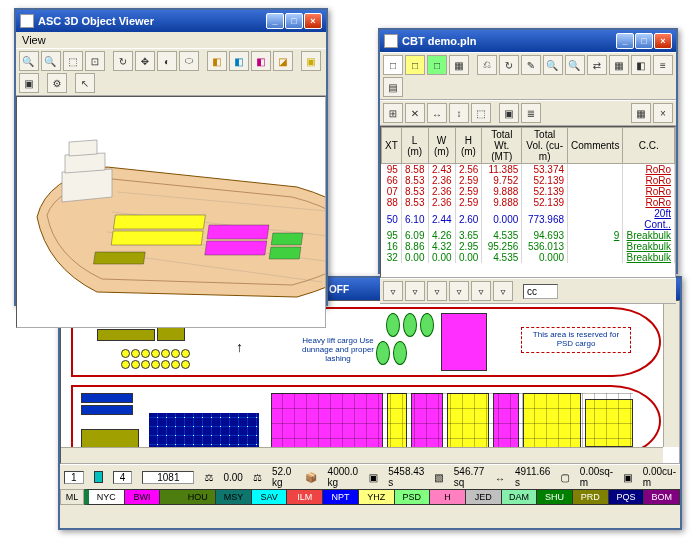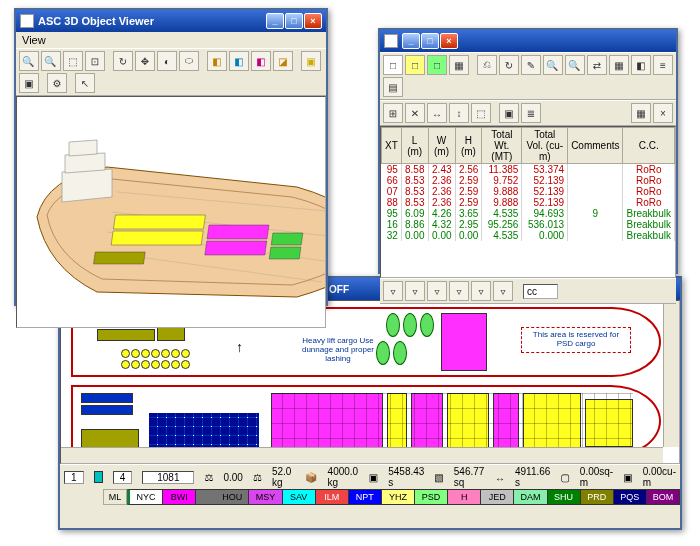--- a/index.html
+++ b/index.html
@@ -20,48 +20,49 @@
 
 #win3d { left: 14px; top: 8px; width: 314px; height: 298px; z-index: 3; }
 #canvas3d { width: 100%; height: 232px; background: #fff; border: 1px inset #aaa; position: relative; overflow: hidden; }
 
 
 #windata { left: 378px; top: 28px; width: 300px; height: 246px; z-index: 2; }
 #tablewrap { background: #fff; border: 1px inset #aaa; height: 152px; overflow: hidden; width: 100%; font-size: 10px; }
 table { border-collapse: collapse; width: 100%; }
 th { background: #ece9d8; border: 1px solid #aca899; padding: 1px 3px; font-weight: normal; }
 td { border-right: 1px solid #d6d6d6; padding: 0 3px; text-align: right; }
-td.l { text-align: center; color: #000; }
+td.l { text-align: right; color: #000; text-decoration: underline; }
 td.red { color: #c00000; }
 td.blue { color: #0000c0; }
 td.green { color: #008000; }
 
 
 #winplan { left: 58px; top: 276px; width: 624px; height: 254px; z-index: 1; }
 #winplan .titlebar { font-size: 10px; }
 #planview { background: #fff; border: 1px inset #aaa; height: 164px; position: relative; overflow: hidden; }
 .deck { position: absolute; border: 2px solid #c00000; border-radius: 0 50px 50px 0 / 0 36px 36px 0; }
 .box { position: absolute; border: 1px solid #333; }
 .note { position: absolute; font-size: 8px; color: #003399; text-align: center; line-height: 1.1; }
 .notebox { border: 1px dashed #c00000; padding: 3px 6px; }
 
 .statusbar { background: #ece9d8; border-top: 1px solid #fff; padding: 1px 4px; display: flex; gap: 10px; font-size: 10px; align-items: center; }
 .portstrip { display: flex; height: 16px; }
 .port { flex: 1; text-align: center; font-size: 9px; line-height: 14px; border: 1px solid #333; border-left: none; }
-.port:first-child { border-left: 3px solid #15803d; }
+.port:first-child { border-left: 5px solid #15803d; }
 
 .scroll-v { position: absolute; right: 0; top: 0; bottom: 16px; width: 16px; background: #ece9d8; border-left: 1px solid #aca899; }
 .scroll-h { position: absolute; left: 0; right: 16px; bottom: 0; height: 16px; background: #ece9d8; border-top: 1px solid #aca899; }
 </style>
 </head>
 <body>
 
 <div class="win" id="windata">
   <div class="titlebar">
     <span class="ticon"></span>
+    <span class="ttext">CBT demo.pln</span>
     <div class="winbtns">
       <div class="winbtn">_</div>
       <div class="winbtn">□</div>
       <div class="winbtn close">×</div>
     </div>
   </div>
   <div class="toolbar">
     <div class="tbtn" style="background:#fff;">□</div>
     <div class="tbtn" style="background:#ffff80;">□</div>
     <div class="tbtn" style="background:#80ff80;">□</div>
@@ -139,20 +140,30 @@
           </tr>
           <tr>
             <td class="red">88</td>
             <td class="red">8.53</td>
             <td class="red">2.36</td>
             <td class="red">2.59</td>
             <td class="red">9.888</td>
             <td class="red">52.139</td>
             <td class="red l"></td>
             <td class="red l">RoRo</td>
+          </tr>
+          <tr>
+            <td class="blue">50</td>
+            <td class="blue">6.10</td>
+            <td class="blue">2.44</td>
+            <td class="blue">2.60</td>
+            <td class="blue">0.000</td>
+            <td class="blue">773.968</td>
+            <td class="blue l"></td>
+            <td class="blue l">20ft Cont..</td>
           </tr>
           <tr>
             <td class="green">95</td>
             <td class="green">6.09</td>
             <td class="green">4.26</td>
             <td class="green">3.65</td>
             <td class="green">4.535</td>
             <td class="green">94.693</td>
             <td class="green l">9</td>
             <td class="green l">Breakbulk</td>
@@ -366,27 +377,27 @@
       <span>5458.43 s</span>
     <span>▧</span>
       <span>546.77 sq</span>
     <span>↔</span>
       <span>4911.66 s</span>
     <span>▢</span>
       <span>0.00sq-m</span>
     <span>▣</span>
       <span>0.00cu-m</span>
   </div>
-  <div style="display:flex;align-items:flex-end;height:16px;margin-left:43px;">
+  <div style="display:flex;align-items:flex-end;height:16px;">
     <div style="width:24px;background:#ece9d8;border:1px solid #aca899;text-align:center;font-size:9px;line-height:14px;">ML</div>
     <div class="portstrip" id="portstrip" style="flex:1;">
         <div class="port" style="background: rgb(255, 255, 255);">NYC</div>
         <div class="port" style="background: rgb(255, 0, 255);">BWI</div>
-        <div class="port" style="background: #737373; padding-left: 20px;">HOU</div>
-        <div class="port" style="background: #d946ef;">MSY</div>
+        <div class="port" style="background: #4d7c0f; padding-left: 20px;">HOU</div>
+        <div class="port" style="background: #0f766e;">MSY</div>
         <div class="port" style="background: rgb(0, 255, 255);">SAV</div>
         <div class="port" style="background: #ef4444; color: rgb(255, 255, 255);">ILM</div>
         <div class="port" style="background: rgb(0, 0, 255); color: rgb(255, 255, 255);">NPT</div>
         <div class="port" style="background: rgb(255, 255, 128);">YHZ</div>
         <div class="port" style="background: rgb(128, 255, 128);">PSD</div>
         <div class="port" style="background: rgb(255, 128, 192);">H</div>
         <div class="port" style="background: rgb(192, 192, 192);">JED</div>
         <div class="port" style="background: #86efac;">DAM</div>
         <div class="port" style="background: rgb(0, 128, 0); color: rgb(255, 255, 255);">SHU</div>
         <div class="port" style="background: rgb(128, 128, 0); color: rgb(255, 255, 255);">PRD</div>

